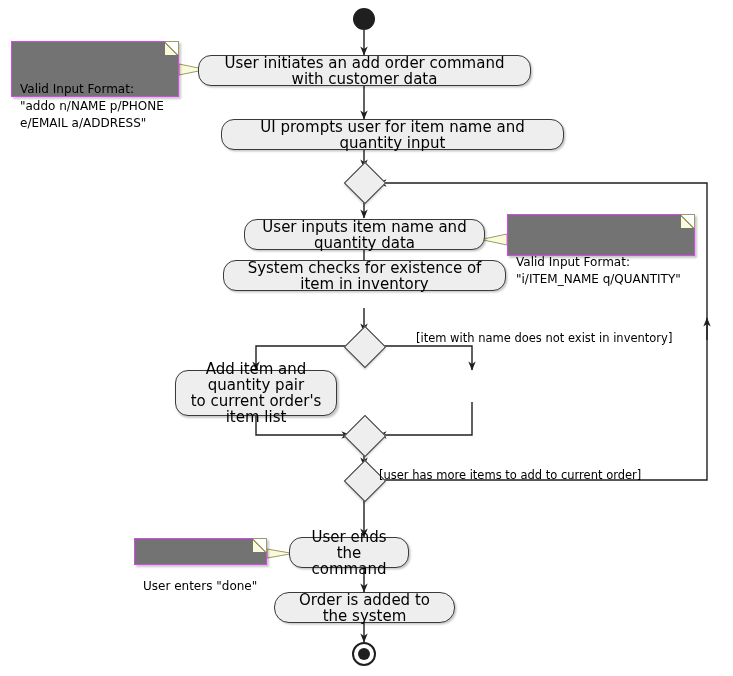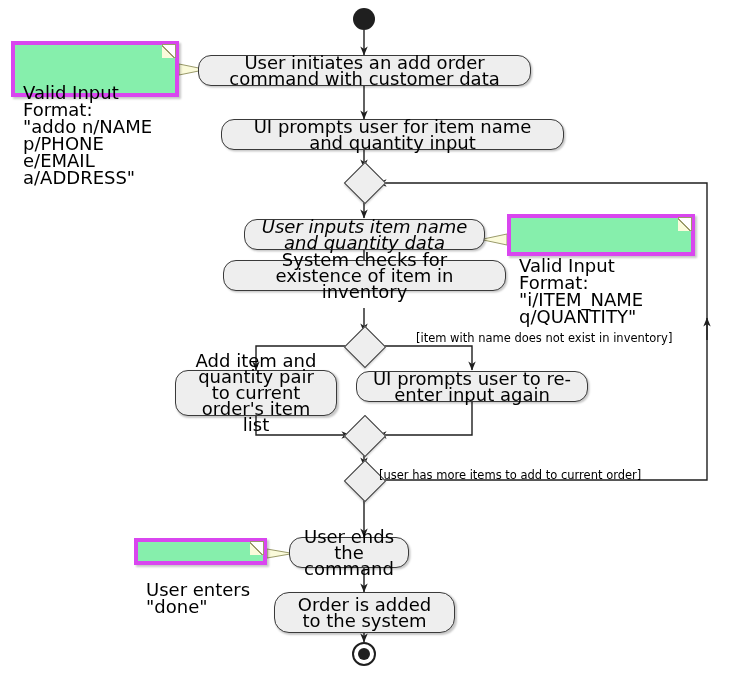--- a/index.html
+++ b/index.html
@@ -9,29 +9,29 @@
     -webkit-font-smoothing:antialiased;
   }
   #canvas{position:absolute;left:0;top:0;width:733px;height:676px;}
   svg.lines{position:absolute;left:0;top:0;width:733px;height:676px;pointer-events:none;}
 
   
   .activity{
     position:absolute;box-sizing:border-box;
     background:#EEEEEE;border:1px solid #3A3A3A;border-radius:13px;
     display:flex;align-items:center;justify-content:center;
-    font-size:18px;color:#000;line-height:16px;text-align:center;
+    font-size:15px;color:#000;line-height:16px;text-align:center;
     padding:0 12px;white-space:pre-line;
     box-shadow:1.5px 1.5px 2px rgba(0,0,0,0.22);
   }
   
   .note{
     position:absolute;box-sizing:border-box;
-    background:#86efac;border:4px solid #d946ef;
-    font-size:18px;color:#000;line-height:17px;
+    background:#737373;border:1px solid #d946ef;
+    font-size:12px;color:#000;line-height:17px;
     padding:5px 8px 4px 8px;white-space:pre-line;
     box-shadow:1.5px 1.5px 2px rgba(0,0,0,0.22);
   }
   .note .fold{
     position:absolute;top:-1px;right:-1px;width:13px;height:13px;
     background:linear-gradient(225deg,#ffffff 0 49.5%,#9B9B6B 49.5% 56%,#FBFBDB 56% 100%);
     border-top:1px solid #9B9B6B;border-right:1px solid #9B9B6B;
   }
   
   .diamond{
@@ -101,32 +101,31 @@
       <path d="M267,549 L293,553.5 L267,558 Z"></path>
     </g>
   </svg>
 
   <div class="start-node" style="left:353px;top:8px;"></div>
 
   <div class="activity" style="left:198px;top:55px;width:333px;height:31px;">User initiates an add order command with customer data</div>
 
   <div class="activity" style="left:221px;top:119px;width:343px;height:31px;">UI prompts user for item name and quantity input</div>
 
-  <div class="activity" style="left:244px;top:219px;width:241px;height:31px;font-style:italic;">User inputs item name and quantity data</div>
+  <div class="activity" style="left:244px;top:219px;width:241px;height:31px;">User inputs item name and quantity data</div>
 
   <div class="activity" style="left:223px;top:260px;width:283px;height:31px;">System checks for existence of item in inventory</div>
 
   <div class="activity" style="left:175px;top:370px;width:162px;height:46px;">Add item and quantity pair
 to current order's item list</div>
 
-  <div class="activity" style="left:356px;top:371px;width:232px;height:31px;">UI prompts user to re-enter input again</div>
 
   <div class="activity" style="left:289px;top:537px;width:120px;height:31px;">User ends the command</div>
 
-  <div class="activity" style="left:274px;top:592px;width:181px;height:41px;border-radius:15px;">Order is added to the system</div>
+  <div class="activity" style="left:274px;top:592px;width:181px;height:31px;border-radius:15px;">Order is added to the system</div>
 
   <div class="diamond" style="left:350px;top:168px;"></div>
   <div class="diamond" style="left:350px;top:332px;"></div>
   <div class="diamond" style="left:350px;top:421px;"></div>
   <div class="diamond" style="left:350px;top:466px;"></div>
 
   <div class="guard" style="left:376px;top:331px;margin-left:40px;">[item with name does not exist in inventory]</div>
   <div class="guard" style="left:379px;top:468px;text-align:right;">[user has more items to add to current order]</div>
 
   <div class="note" style="left:11px;top:41px;width:168px;height:56px;">

